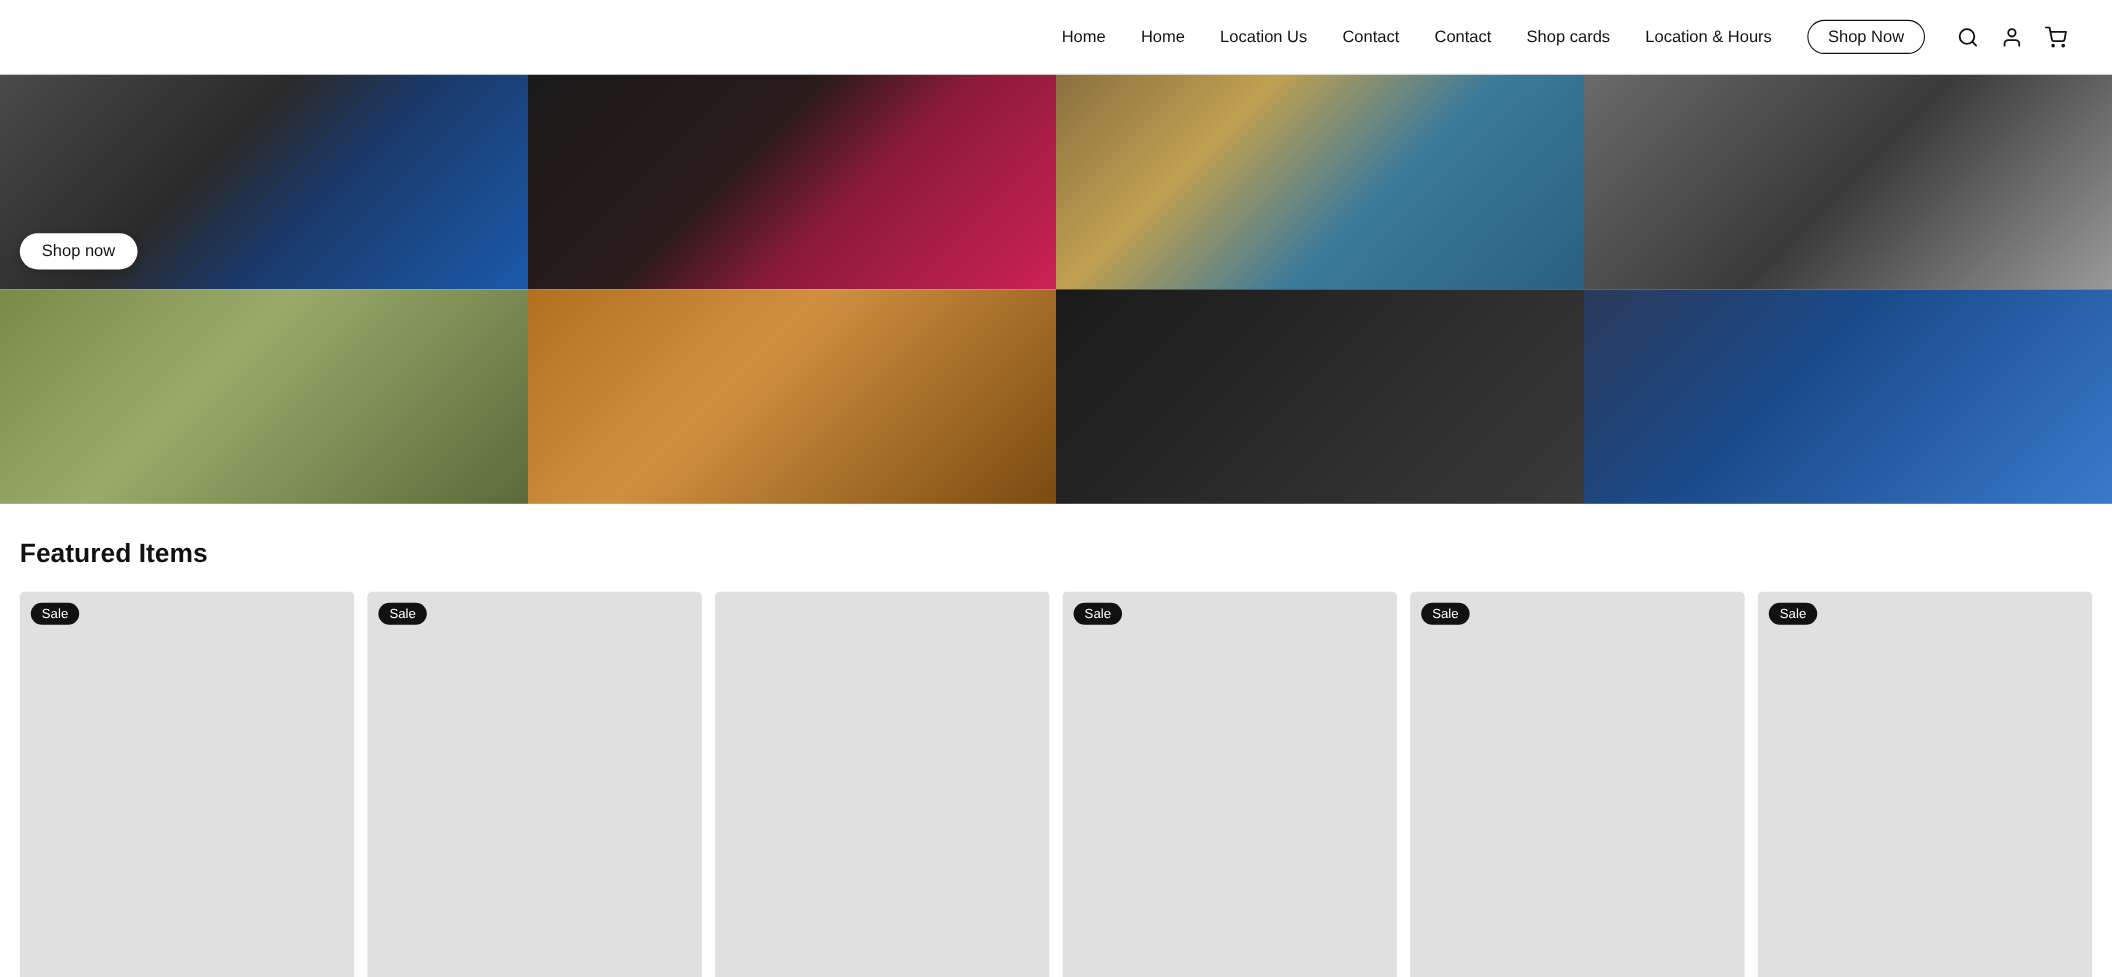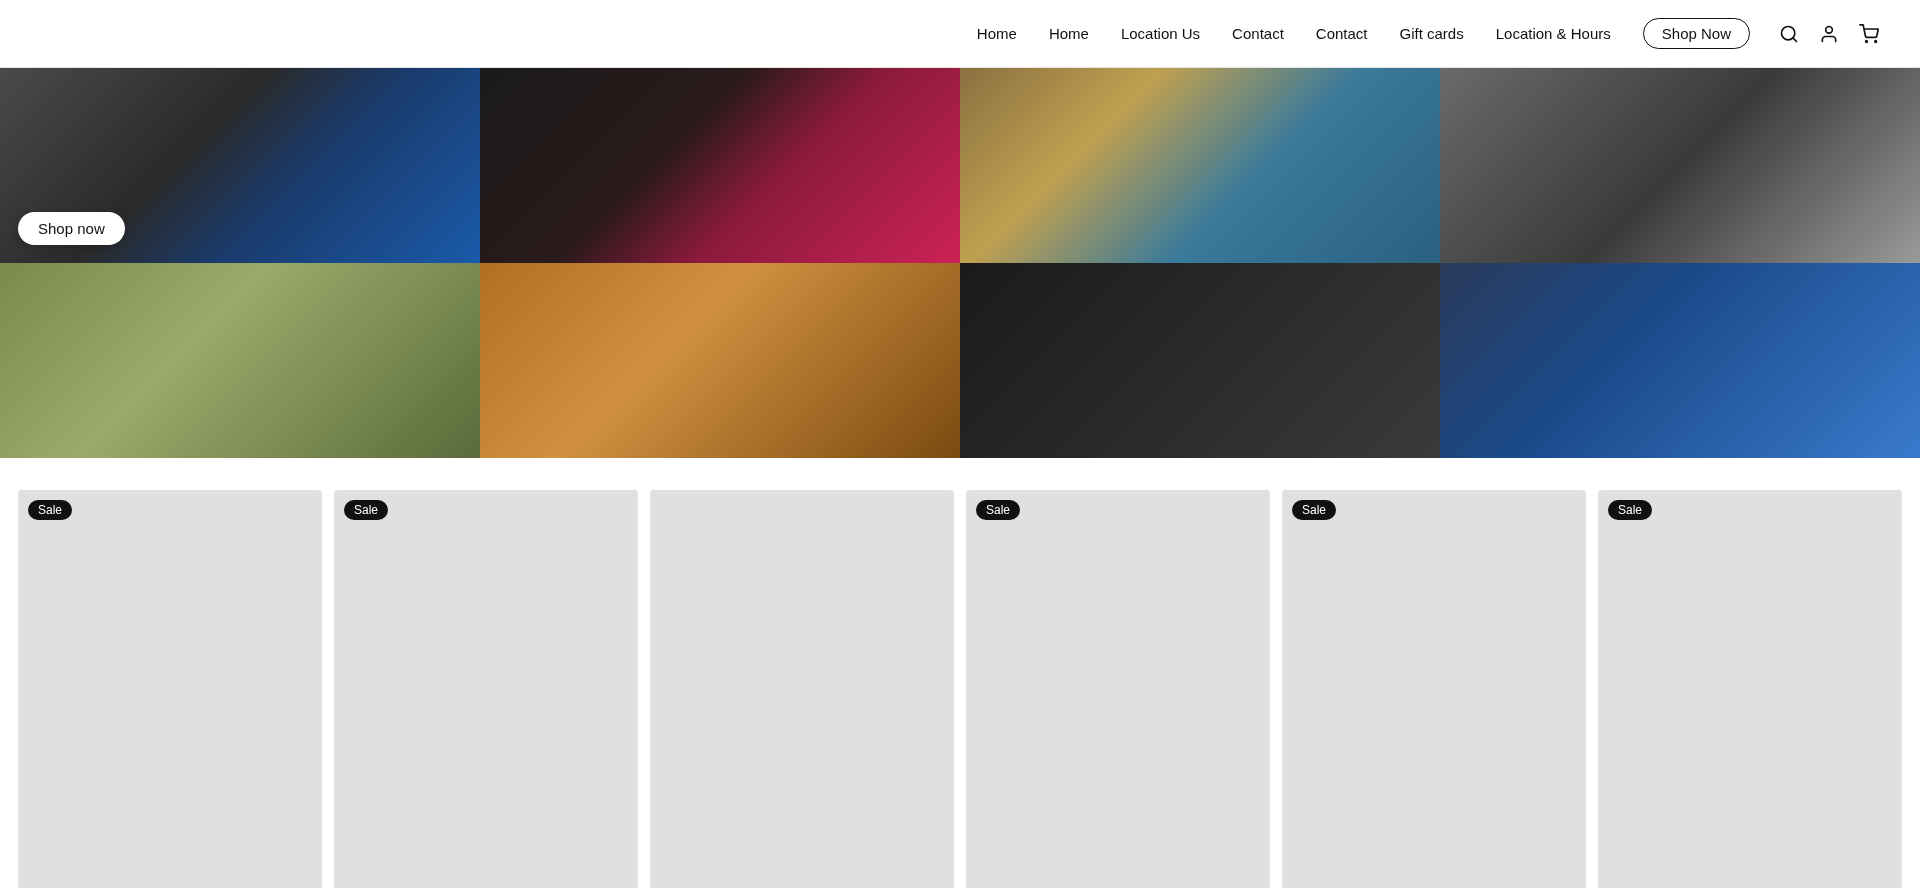--- a/index.html
+++ b/index.html
@@ -129,21 +129,21 @@
 </head>
 <body>
 
 <header class="header">
   <nav class="nav">
     <a class="nav-item">Home</a>
     <a class="nav-item">Home</a>
     <a class="nav-item">Location Us</a>
     <a class="nav-item">Contact</a>
     <a class="nav-item">Contact</a>
-    <a class="nav-item">Gift cards</a>
+    <a class="nav-item">Shop cards</a>
     <a class="nav-item">Location &amp; Hours</a>
     <button class="shop-now-btn">Shop Now</button>
   </nav>
   <div class="header-icons">
     <span class="header-icon">
       <svg width="20" height="20" viewBox="0 0 24 24" fill="none" stroke="currentColor" stroke-width="2" stroke-linecap="round" stroke-linejoin="round">
         <circle cx="11" cy="11" r="8"></circle>
           <line x1="21" y1="21" x2="16.65" y2="16.65"></line>
       </svg>
     </span>
@@ -172,20 +172,21 @@
   <div class="photo-cell bike-3"></div>
   <div class="photo-cell bike-4"></div>
 
   <div class="photo-cell bike-5"></div>
   <div class="photo-cell bike-6"></div>
   <div class="photo-cell bike-7"></div>
   <div class="photo-cell bike-8"></div>
 </div>
 
 <section class="featured-section">
+  <h2 class="featured-title">Featured Items</h2>
   <div class="featured-grid">
 
     <div class="featured-card">
       <span class="sale-badge">Sale</span>
     </div>
     <div class="featured-card">
       <span class="sale-badge">Sale</span>
     </div>
     <div class="featured-card">
     </div>

